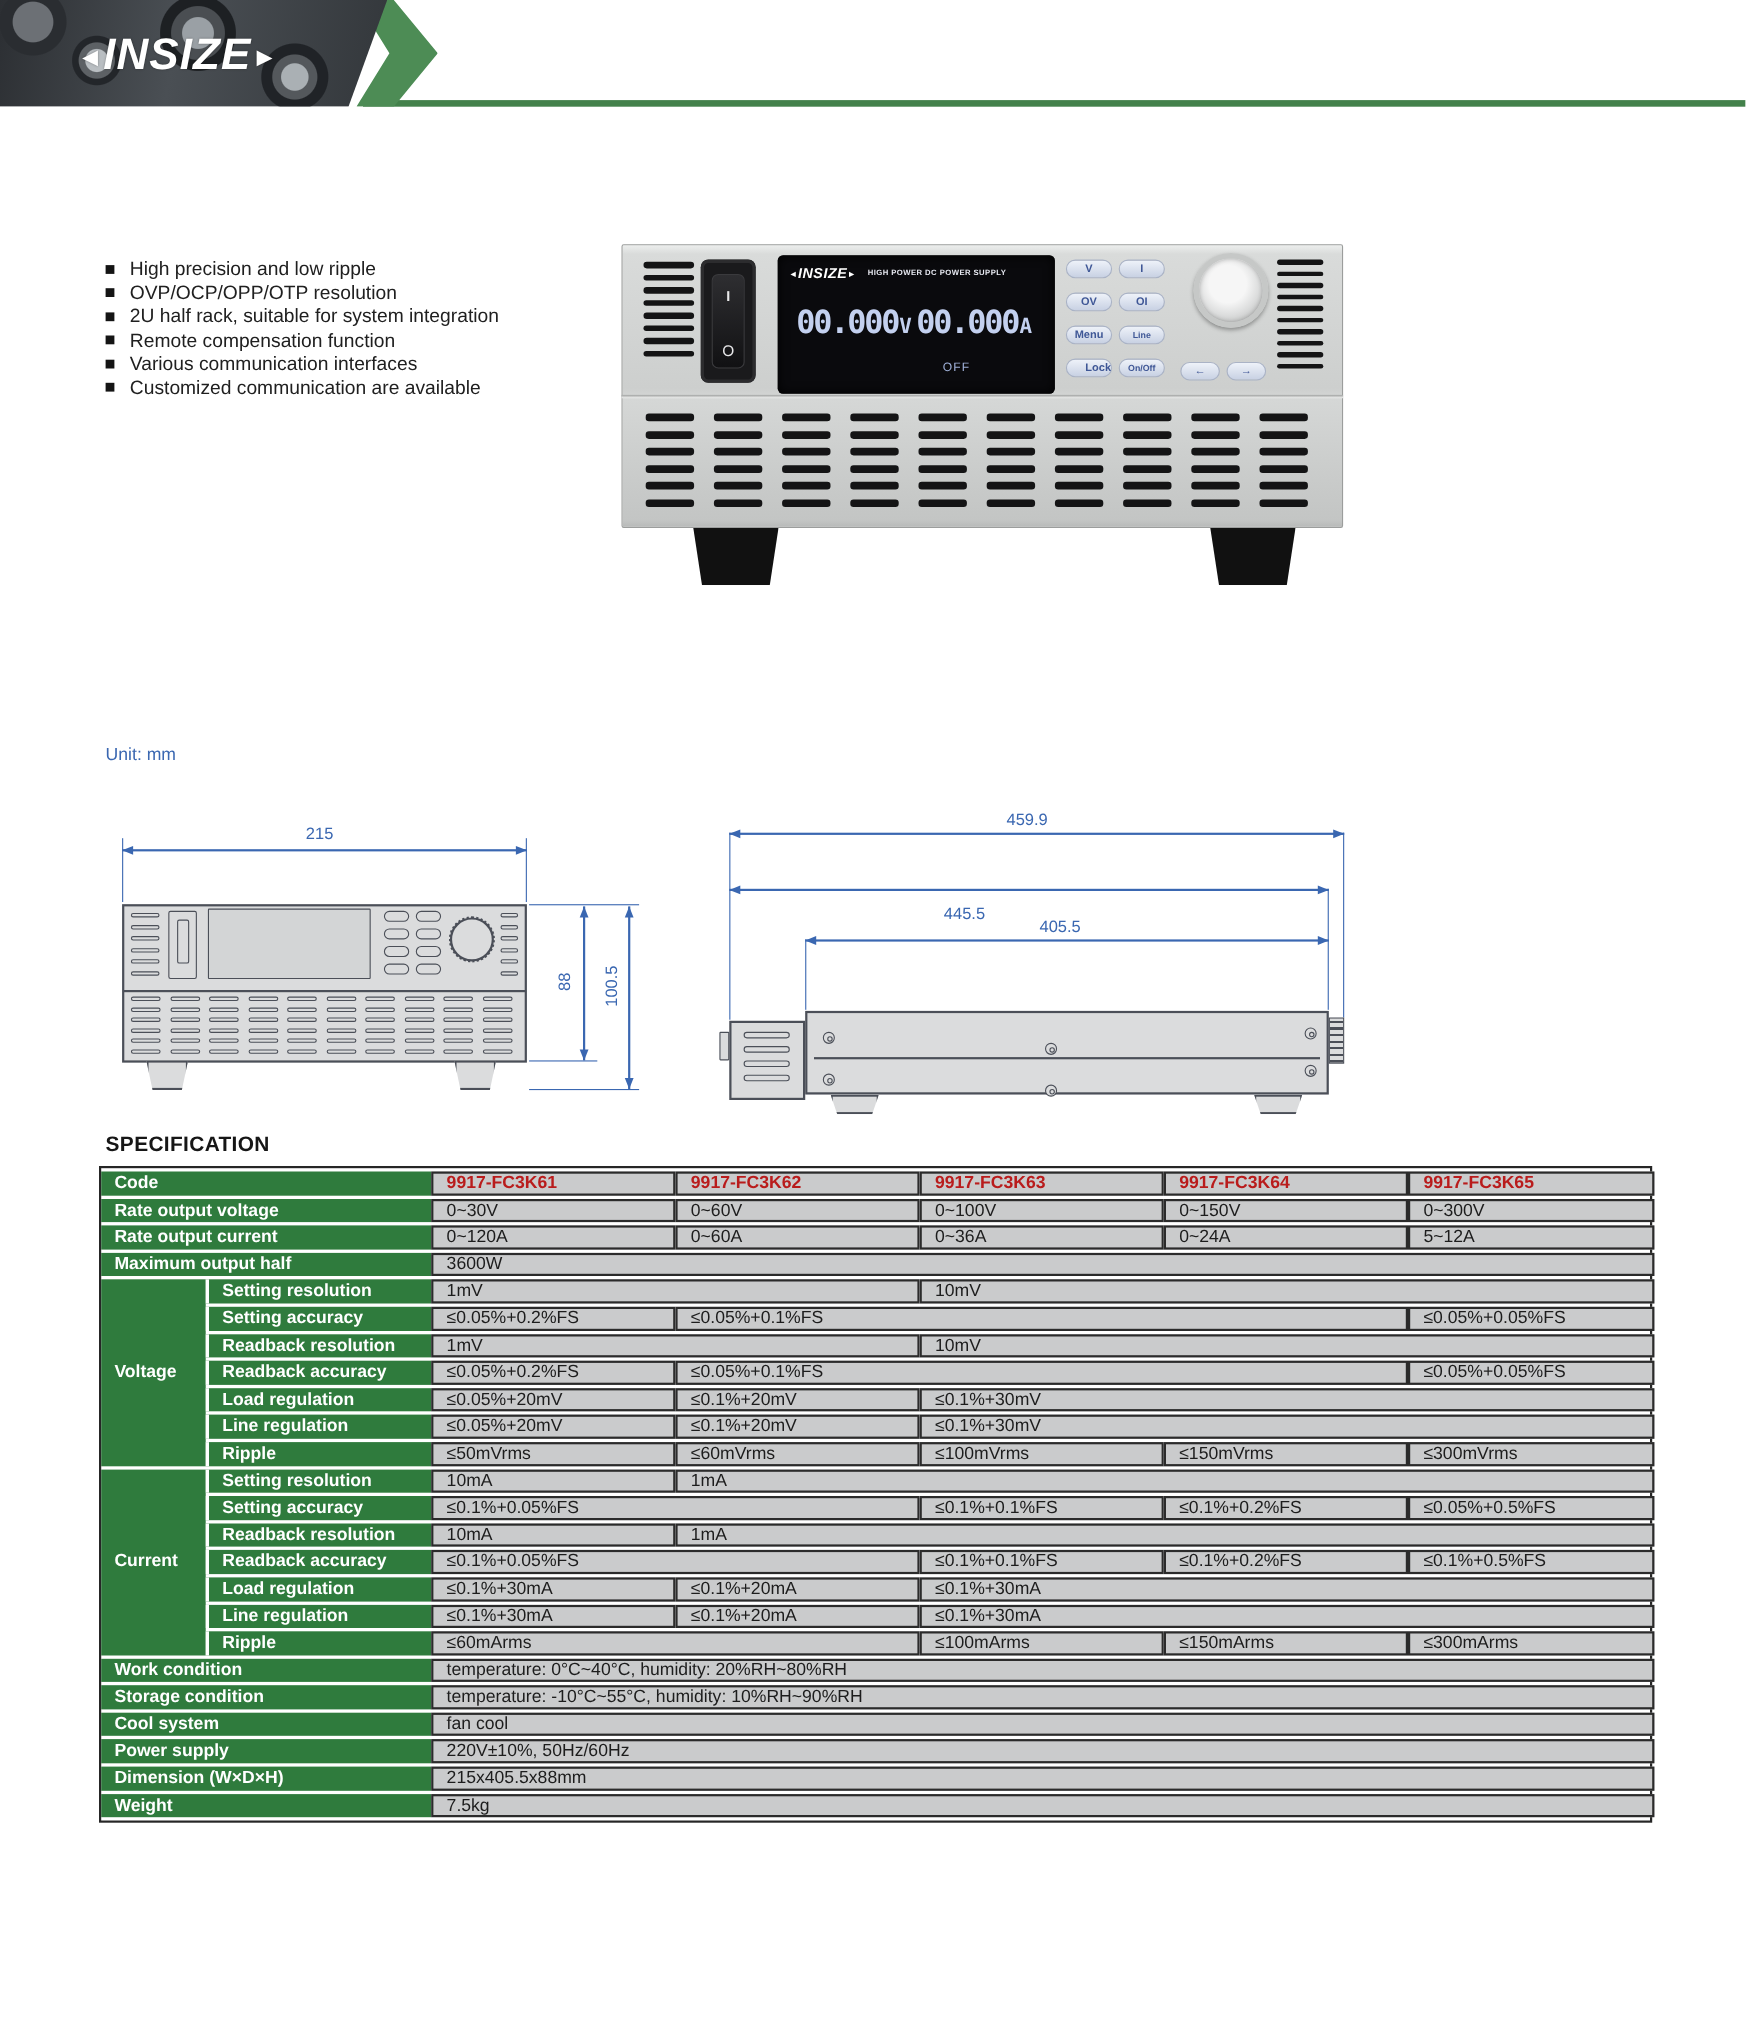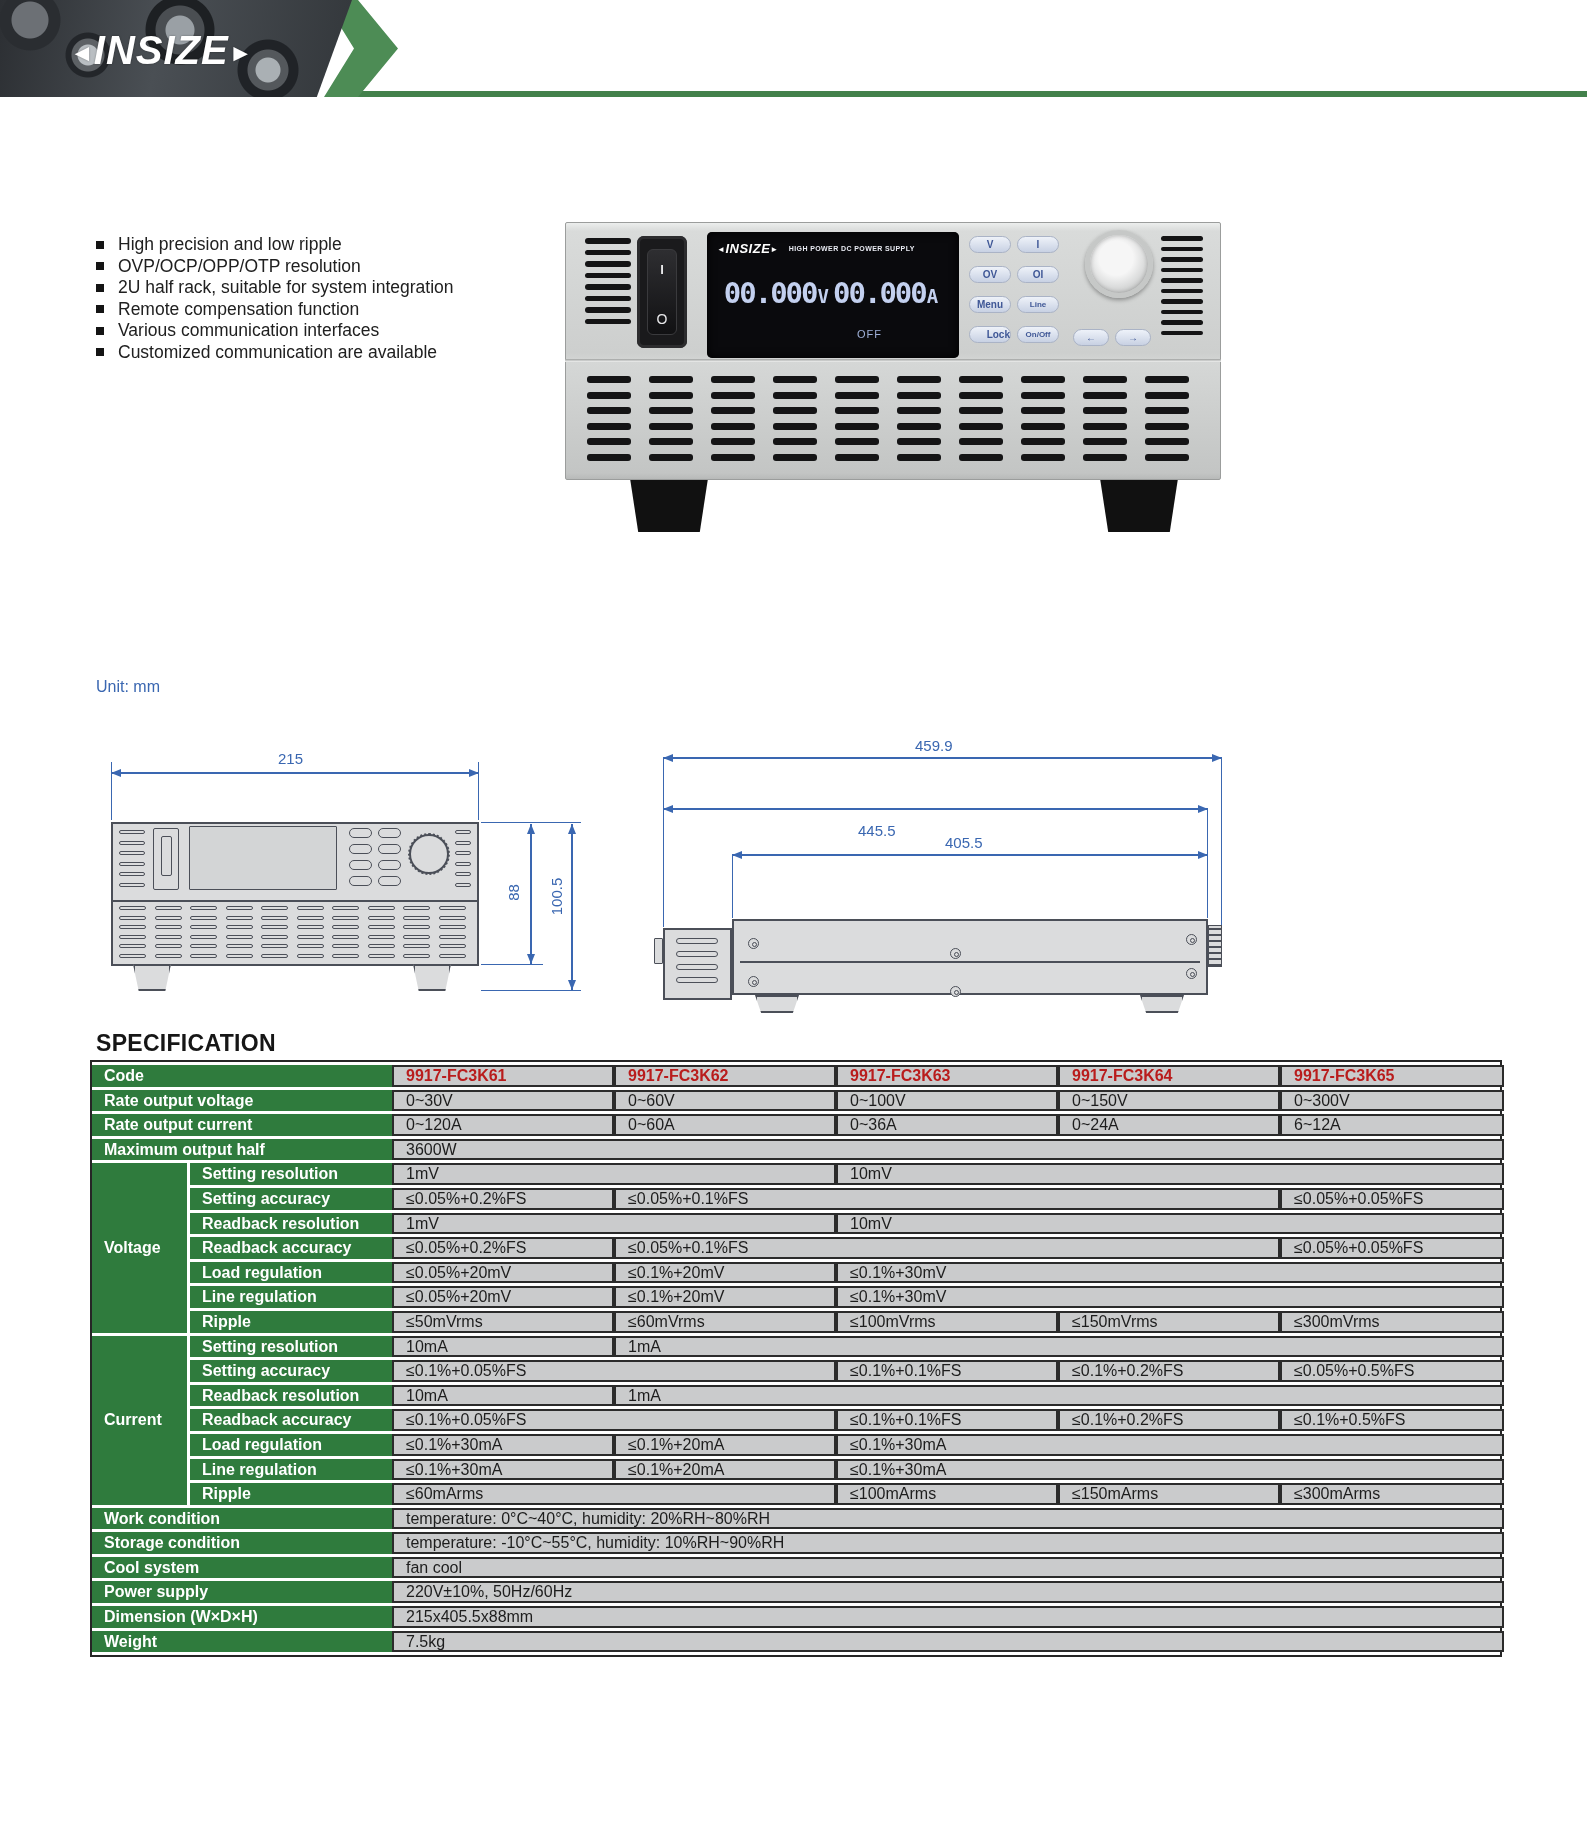--- a/index.html
+++ b/index.html
@@ -80,21 +80,21 @@
   .dimlabel.rot { transform:rotate(-90deg); transform-origin:center; }
   .draw { position:absolute; border:2px solid #4b4f58; background:#dbdcdd; }
   .draw-bar { position:absolute; background:#dbdcdd; border:1.5px solid #4b4f58; border-radius:3px; }
   .screw { position:absolute; width:11px; height:11px; border:1.5px solid #4b4f58; border-radius:50%; background:#dbdcdd; }
   .screw:after { content:""; position:absolute; left:2.5px; top:2.5px; width:3px; height:3px; border:1px solid #4b4f58; border-radius:50%; }
   .mini-knob { position:absolute; border:2px solid #4b4f58; border-radius:50%; background:#dbdcdd;
     outline:2px dotted #4b4f58; outline-offset:-1px; }
   .hatch { position:absolute; background:repeating-linear-gradient(0deg,#4b4f58 0 2px,#dbdcdd 2px 6px); border:1.5px solid #4b4f58; }
 
   
-  .spec-heading { position:absolute; left:96px; top:1030px; font-size:23px; font-weight:bold; color:#161616; letter-spacing:.3px; }
+  .spec-heading { position:absolute; left:96px; top:1030px; font-size:19px; font-weight:bold; color:#161616; letter-spacing:.3px; }
   #spec-wrap { position:absolute; left:90px; top:1060px; width:1412px; border:2px solid #262626; background:#fff; }
   #spec-table { width:100%; border-collapse:separate; border-spacing:0 3px; table-layout:fixed; }
   #spec-table td { height:21px; font-size:16px; line-height:1.1; vertical-align:middle; }
   td.green { background:#2f7b3d; color:#fff; font-weight:bold; padding-left:12px; }
   td.green.sub { border-left:3px solid #fff; }
   td.gdata { background:#cacbcc; color:#1d1d1d; border:2px solid #2b2b2b; padding-left:12px; }
   tr.code-row td.gdata { font-weight:bold; color:#b91c1c; }
 </style>
 </head>
 <body>
@@ -421,21 +421,21 @@
             <td class="gdata" colspan="1">0~100V</td>
             <td class="gdata" colspan="1">0~150V</td>
             <td class="gdata" colspan="1">0~300V</td>
           </tr>
           <tr>
             <td class="green" colspan="2">Rate output current</td>
             <td class="gdata" colspan="1">0~120A</td>
             <td class="gdata" colspan="1">0~60A</td>
             <td class="gdata" colspan="1">0~36A</td>
             <td class="gdata" colspan="1">0~24A</td>
-            <td class="gdata" colspan="1">6~12A</td>
+            <td class="gdata" colspan="1">5~12A</td>
           </tr>
           <tr>
             <td class="green" colspan="2">Maximum output half</td>
             <td class="gdata" colspan="5">3600W</td>
           </tr>
           <tr>
             <td class="green" rowspan="7">Voltage</td>
             <td class="green sub" colspan="1">Setting resolution</td>
             <td class="gdata" colspan="2">1mV</td>
             <td class="gdata" colspan="3">10mV</td>

